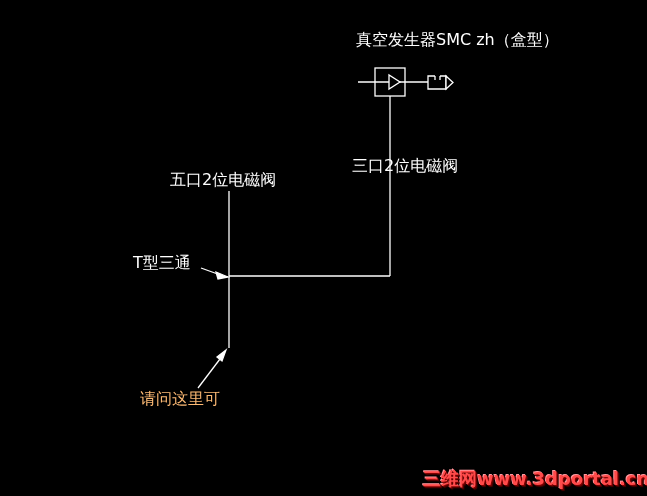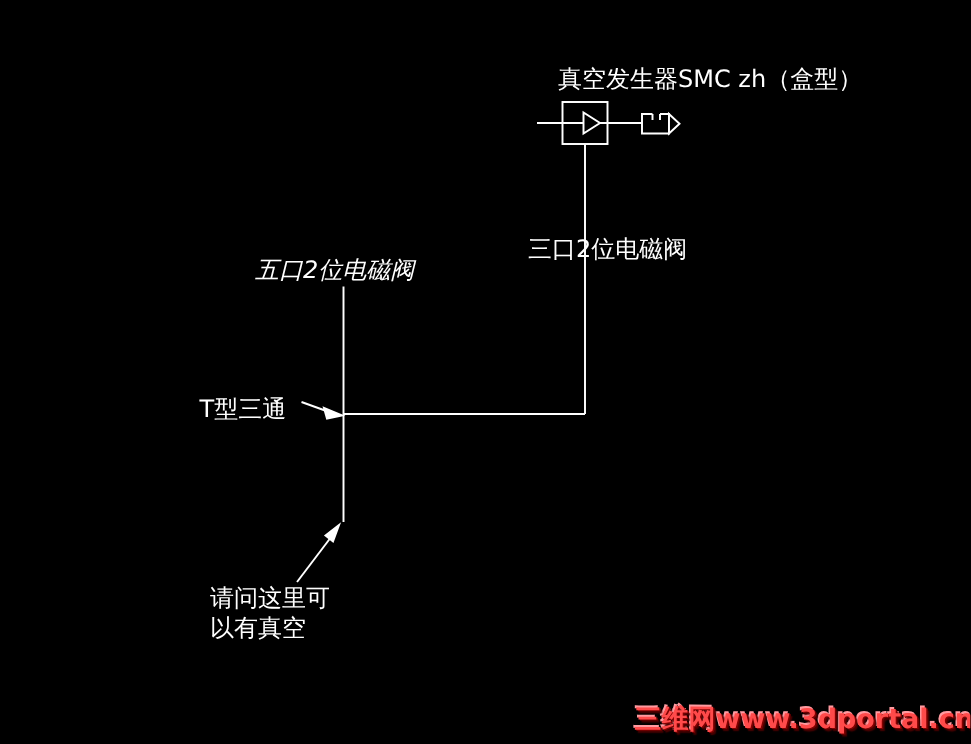--- a/index.html
+++ b/index.html
@@ -12,27 +12,27 @@
   }
   .cad-svg{position:absolute;left:0;top:0;}
   .cad-label{
     position:absolute;
     color:#ffffff;
     font-size:16px;
     line-height:19px;
     white-space:nowrap;
     letter-spacing:0px;
   }
-  .lbl-vacuum{left:356px;top:43px;margin-left:16px;}
-  .lbl-five{left:170px;top:170px;font-style:italic;}
+  .lbl-vacuum{left:356px;top:30px;}
+  .lbl-five{left:170px;top:170px;}
   .lbl-three{left:352px;top:156px;}
-  .lbl-tjoint{left:133px;top:263px;text-align:right;}
+  .lbl-tjoint{left:133px;top:253px;text-align:right;}
   .question{
     position:absolute;left:140px;top:389px;
-    color:#ffffff;font-size:16px;line-height:20px;white-space:nowrap;
+    color:#fdba74;font-size:16px;line-height:20px;white-space:nowrap;
   }
   .watermark{
     position:absolute;left:423px;top:467px;
     font-size:18px;font-weight:bold;white-space:nowrap;
     color:#ff4a4a;
     text-shadow:1px 1px 0 #800000,2px 2px 1px #4b0000,-1px -1px 0 #ff9aa0;
     letter-spacing:0px;
   }
 </style>
 </head>
@@ -74,18 +74,17 @@
   <div class="cad-label lbl-vacuum">真空发生器SMC zh（盒型）</div>
 
   <div class="cad-label lbl-five">五口2位电磁阀</div>
 
   <div class="cad-label lbl-three">三口2位电磁阀</div>
 
   <div class="cad-label lbl-tjoint">T型三通</div>
 
   <div class="question">
     <div>请问这里可</div>
-    <div>以有真空</div>
   </div>
 
   <div class="watermark">三维网www.3dportal.cn</div>
 
 </div>
 
 </body></html>

